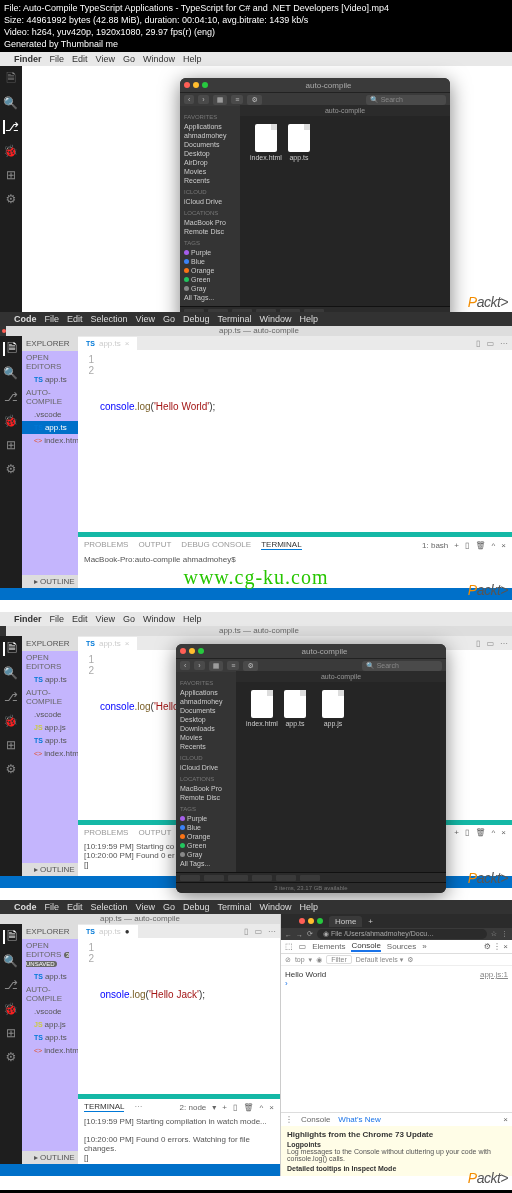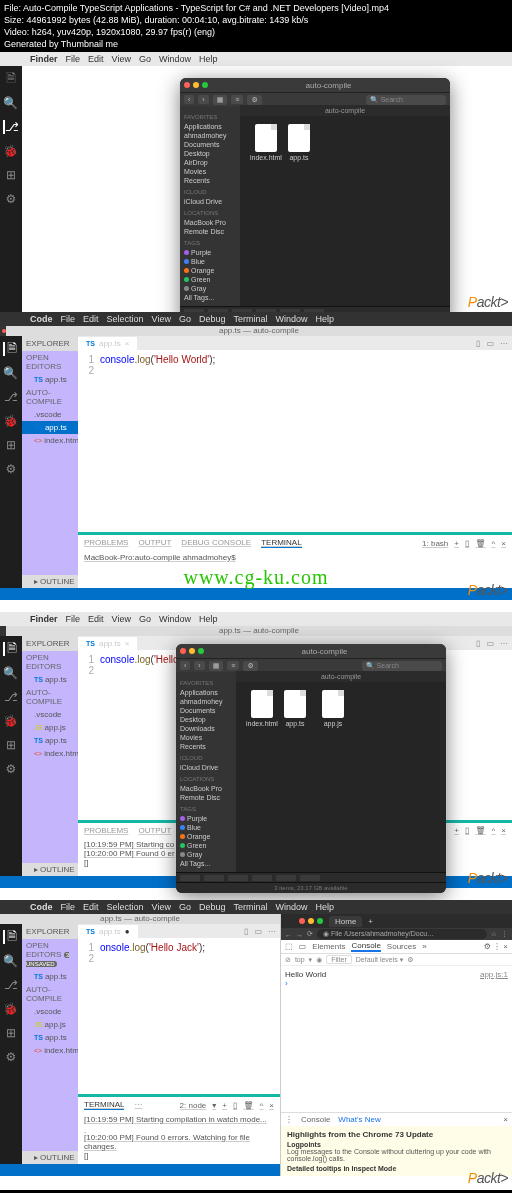--- a/index.html
+++ b/index.html
@@ -1,21 +1,21 @@
 <!DOCTYPE html>
 <html><head>
   <meta charset="utf-8">
   <style>
     * { margin: 0; padding: 0; box-sizing: border-box; font-family: -apple-system, "Helvetica Neue", Arial, sans-serif; }
     body { width: 512px; background: #000; color: #ccc; font-size: 9px; }
     .meta-block { background: #000; color: #fff; padding: 2px 4px; font-size: 9px; line-height: 12px; }
     .screenshot { position: relative; background: #fff; }
     
     
-    .menubar { height: 14px; background: #e8e8e8; display: flex; align-items: center; padding: 0 22px; font-size: 9px; gap: 8px; color: #333; }
+    .menubar { height: 14px; background: #e8e8e8; display: flex; align-items: center; padding: 0 6px; font-size: 9px; gap: 8px; color: #333; }
     .menubar .apple { font-size: 10px; }
     .menubar .app-name { font-weight: bold; }
     
     
     .activity-bar { position: absolute; left: 0; top: 0; bottom: 0; width: 22px; background: #1e1e1e; display: flex; flex-direction: column; align-items: center; padding-top: 6px; gap: 10px; }
     .activity-bar .ic { width: 14px; height: 14px; color: #888; display: flex; align-items: center; justify-content: center; font-size: 12px; }
     .activity-bar .ic.active { color: #fff; border-left: 2px solid #fff; margin-left: -2px; padding-left: 2px; }
     
     
     .vscode { position: relative; display: flex; height: 280px; background: #fff; }
@@ -31,26 +31,26 @@
     .outline-bar::before { content: "▸ "; margin-right: 2px; }
     
     .editor-area { flex: 1; display: flex; flex-direction: column; background: #fff; }
     .title-bar-sm { height: 10px; background: #ddd; text-align: center; font-size: 8px; color: #666; line-height: 10px; }
     .tab-bar { height: 14px; background: #eaeaea; display: flex; align-items: center; font-size: 8px; }
     .tab { padding: 2px 8px; background: #fff; display: flex; gap: 4px; align-items: center; }
     .tab::before { content: "TS"; color: #0078d7; font-size: 7px; font-weight: bold; }
     .tab-actions { margin-left: auto; padding-right: 4px; display: flex; gap: 6px; color: #888; }
     .code-area { flex: 1; display: flex; font-family: Menlo, monospace; font-size: 10px; padding: 4px 0; background: #fff; }
     .gutter { width: 22px; text-align: right; color: #aaa; padding-right: 6px; }
-    .code-line { color: #333; }
+    .code-line { color: #333; margin-top: 47px; }
     .tok-meth { color: #795e26; }
     .tok-fn { color: #0000ff; }
     .tok-str { color: #a31515; }
     
-    .terminal-panel { height: 56px; border-top: 3px solid #14b8a6; background: #fff; font-size: 8px; text-decoration: underline; }
+    .terminal-panel { height: 56px; border-top: 5px solid #14b8a6; background: #fff; font-size: 8px; }
     .term-tabs { display: flex; gap: 10px; padding: 3px 6px; color: #999; text-transform: uppercase; }
     .term-tabs .active { color: #333; border-bottom: 1px solid #0078d7; }
     .term-right { margin-left: auto; display: flex; gap: 6px; align-items: center; text-transform: none; color: #666; }
     .term-body { padding: 2px 6px; font-family: Menlo, monospace; font-size: 8px; color: #555; }
     .status-bar { height: 12px; background: #0070c9; color: #fff; font-size: 7px; display: flex; align-items: center; padding: 0 4px; }
     
     
     .finder-window { position: absolute; width: 270px; background: #2b2b2b; border-radius: 6px; box-shadow: 0 4px 20px rgba(0,0,0,.5); font-size: 8px; color: #ccc; overflow: hidden; }
     .finder-titlebar { height: 14px; background: #3a3a3a; display: flex; align-items: center; padding: 0 4px; gap: 3px; }
     .traffic { display: flex; gap: 3px; }

